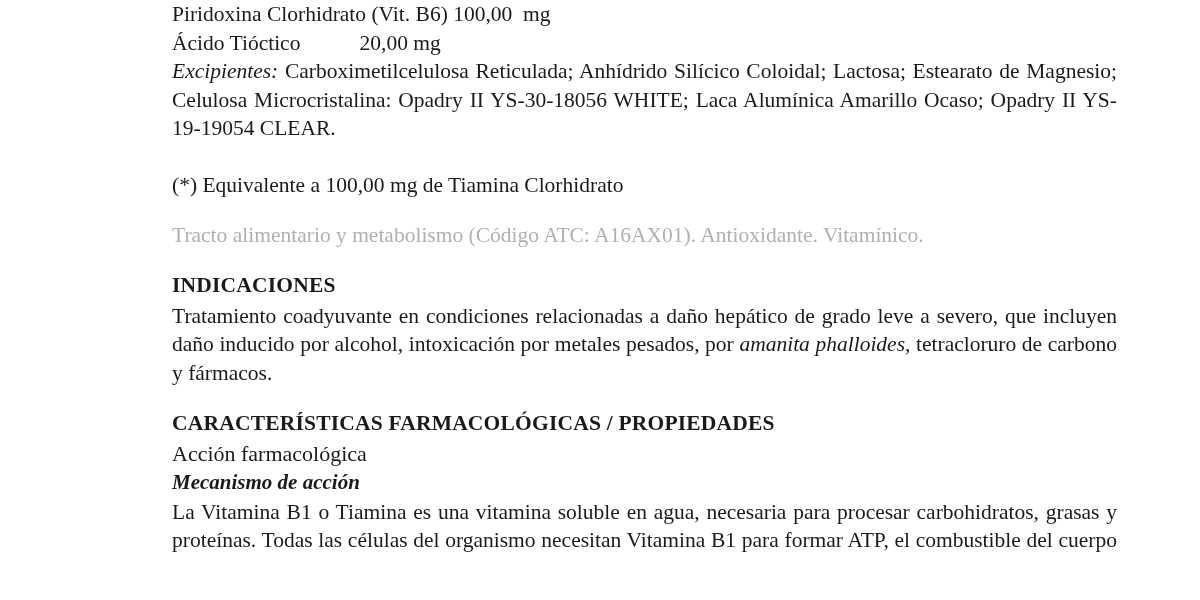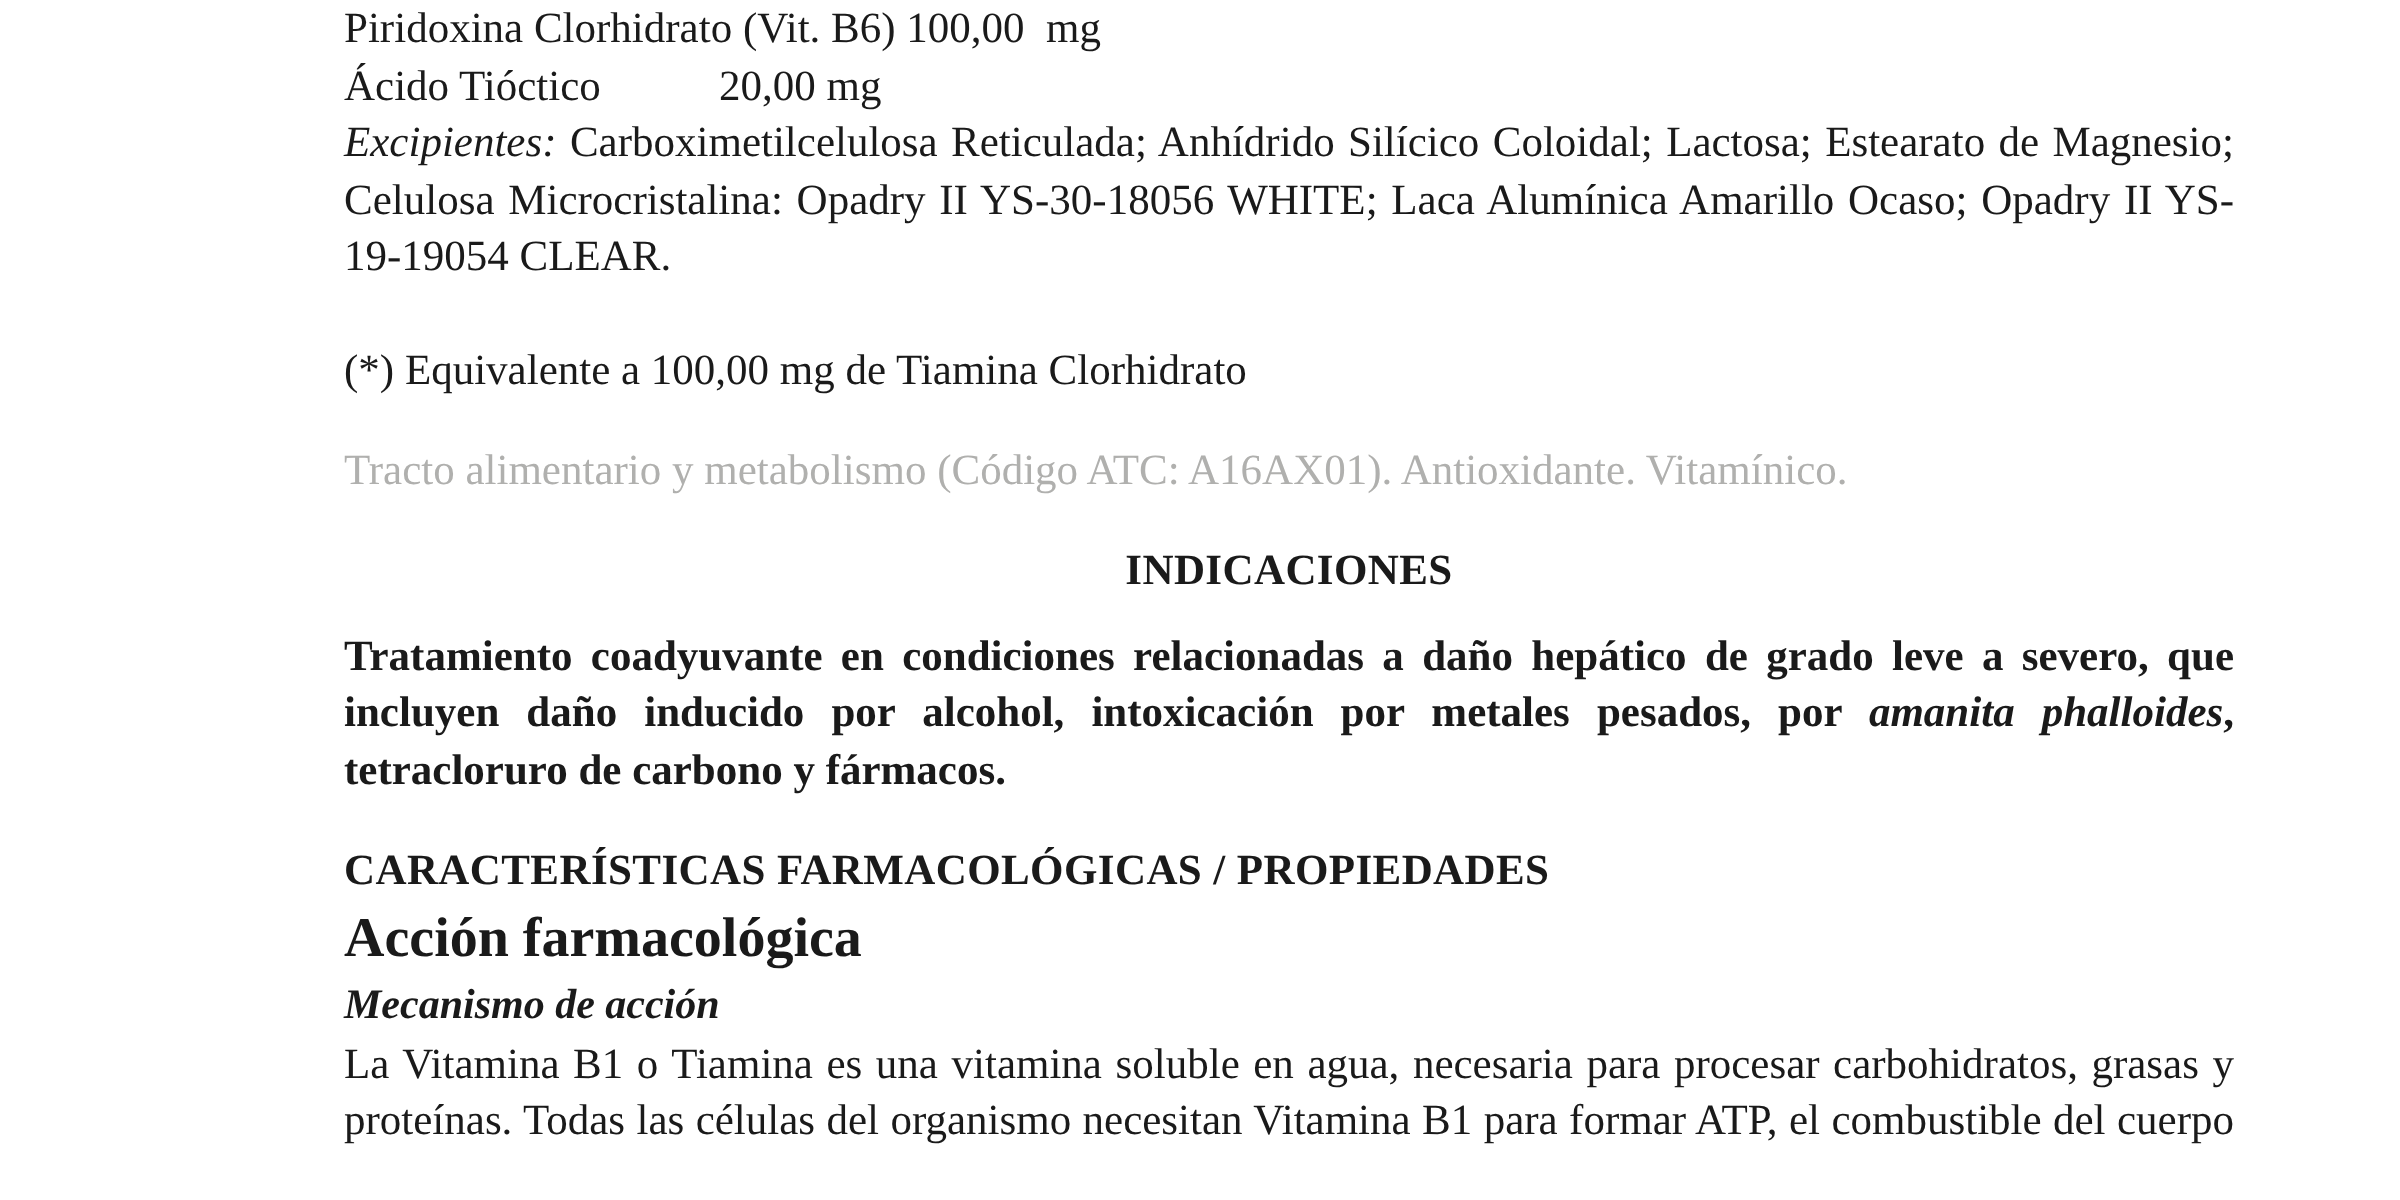--- a/index.html
+++ b/index.html
@@ -52,37 +52,35 @@
   }
   .sec-accion {
     margin-top: 36px;
   }
   .faded {
     color: #b0b0ae;
     margin-top: 2px;
   }
   .sec-indicaciones {
     margin-top: 42px;
-    text-align: center;
   }
   .para-justify {
     text-align: justify;
     text-justify: inter-word;
-    margin-top: 14px;
-    font-weight: bold;
+    margin-top: 2px;
   }
   .para-justify i {
     font-style: italic;
   }
   .sec-caracteristicas {
     margin-top: 36px;
   }
   .subhead {
-    font-weight: bold;
-    font-size: 28px;
+    font-weight: normal;
+    font-size: 22px;
     margin-top: 1px;
   }
   .subhead-ital {
     font-weight: bold;
     font-style: italic;
     font-size: 21px;
     margin-top: 1px;
   }
   .clip-last {
     margin-top: 1px;

